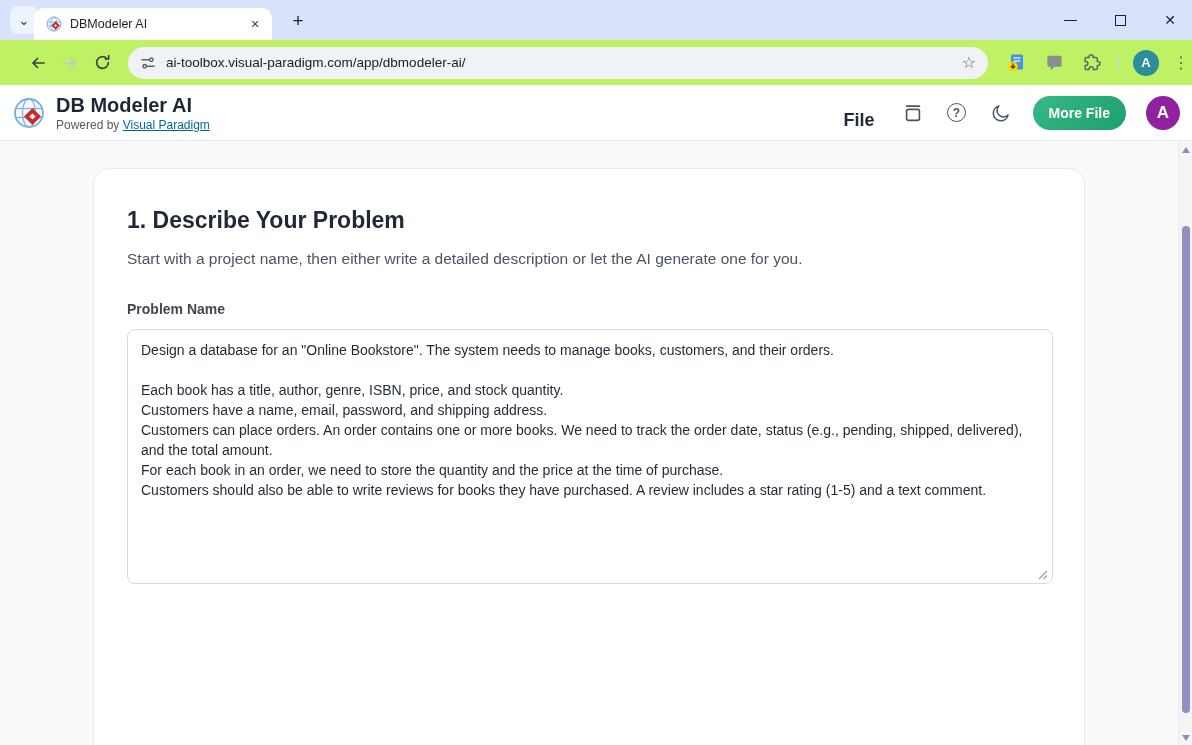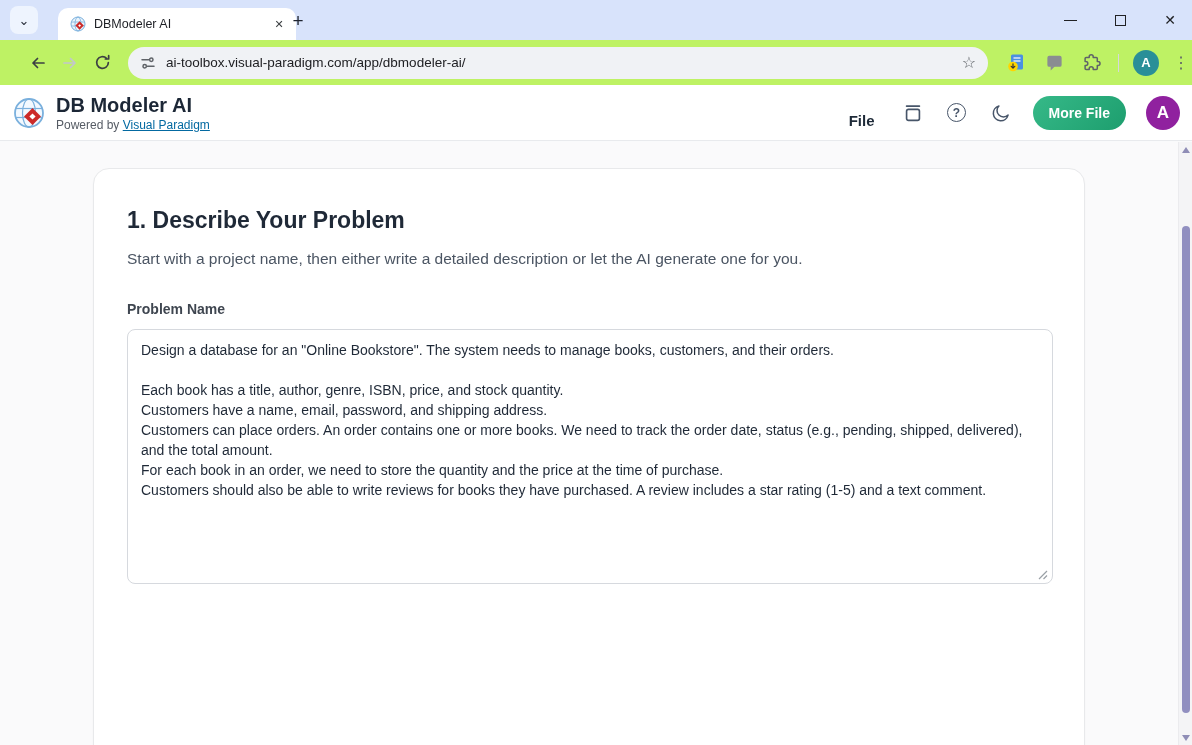--- a/index.html
+++ b/index.html
@@ -4,21 +4,21 @@
 <style>
   * { margin:0; padding:0; box-sizing:border-box; }
   html,body { width:1192px; height:745px; overflow:hidden;
     font-family:"Liberation Sans", sans-serif; background:#f9fafb; }
 
   
   .titlebar { position:relative; height:40px; background:#d8e3fb; }
   .tab-search { position:absolute; left:10px; top:6px; width:28px; height:28px;
     border-radius:8px; background:#eef4fe; display:flex; align-items:center;
     justify-content:center; color:#1f2430; font-size:13px; cursor:pointer; }
-  .tab { position:absolute; left:58px; top:8px; width:238px; height:32px;
+  .tab { position:absolute; left:34px; top:8px; width:238px; height:32px;
     background:#ffffff; border-radius:10px 10px 0 0; display:flex;
     align-items:center; padding:0 8px 0 12px; }
   .tab-title { flex:1; font-size:12.5px; color:#1d1f24; margin-left:8px;
     white-space:nowrap; overflow:hidden; }
   .tab-close { width:18px; height:18px; border-radius:50%; display:flex;
     align-items:center; justify-content:center; font-size:11px; color:#3c4043; }
   .newtab { position:absolute; left:286px; top:9px; width:24px; height:24px;
     display:flex; align-items:center; justify-content:center; font-size:19px;
     color:#1f2430; }
   .win-controls { position:absolute; right:14px; top:0; height:40px;
@@ -50,21 +50,21 @@
 
   
   .app-header { height:56px; background:#ffffff; border-bottom:1px solid #e8eaed;
     display:flex; align-items:center; padding:0 12px; }
   .logo-wrap { width:34px; height:34px; flex:none; }
   .titles { margin-left:10px; }
   .app-title { font-size:20px; font-weight:bold; color:#1c2736; line-height:1.2; }
   .powered { font-size:12px; color:#555b64; margin-top:1px; }
   .powered a { color:#0369a1; text-decoration:underline; cursor:pointer; }
   .header-right { margin-left:auto; display:flex; align-items:center; gap:20px; }
-  .file-menu { font-size:15px; font-weight:600; color:#1e2a38; padding:4px 6px;margin-top:16px; }
+  .file-menu { font-size:18px; font-weight:600; color:#1e2a38; padding:4px 6px;margin-top:16px; }
   .hdr-icon { width:24px; height:24px; display:flex; align-items:center;
     justify-content:center; color:#475569; }
   .help-circle { width:19px; height:19px; border:1.7px solid #475569;
     border-radius:50%; display:flex; align-items:center; justify-content:center;
     font-size:12px; font-weight:bold; color:#475569; }
   .more-apps { height:34px; padding:0 16px; border:none; border-radius:17px;
     background:linear-gradient(135deg,#36b988,#1d9e6e); color:#fff;
     font-size:14px; font-weight:bold; font-family:inherit; cursor:pointer; }
   .hdr-avatar { width:34px; height:34px; border-radius:50%; background:#90219f;
     color:#fff; font-size:17px; font-weight:bold; display:flex;

